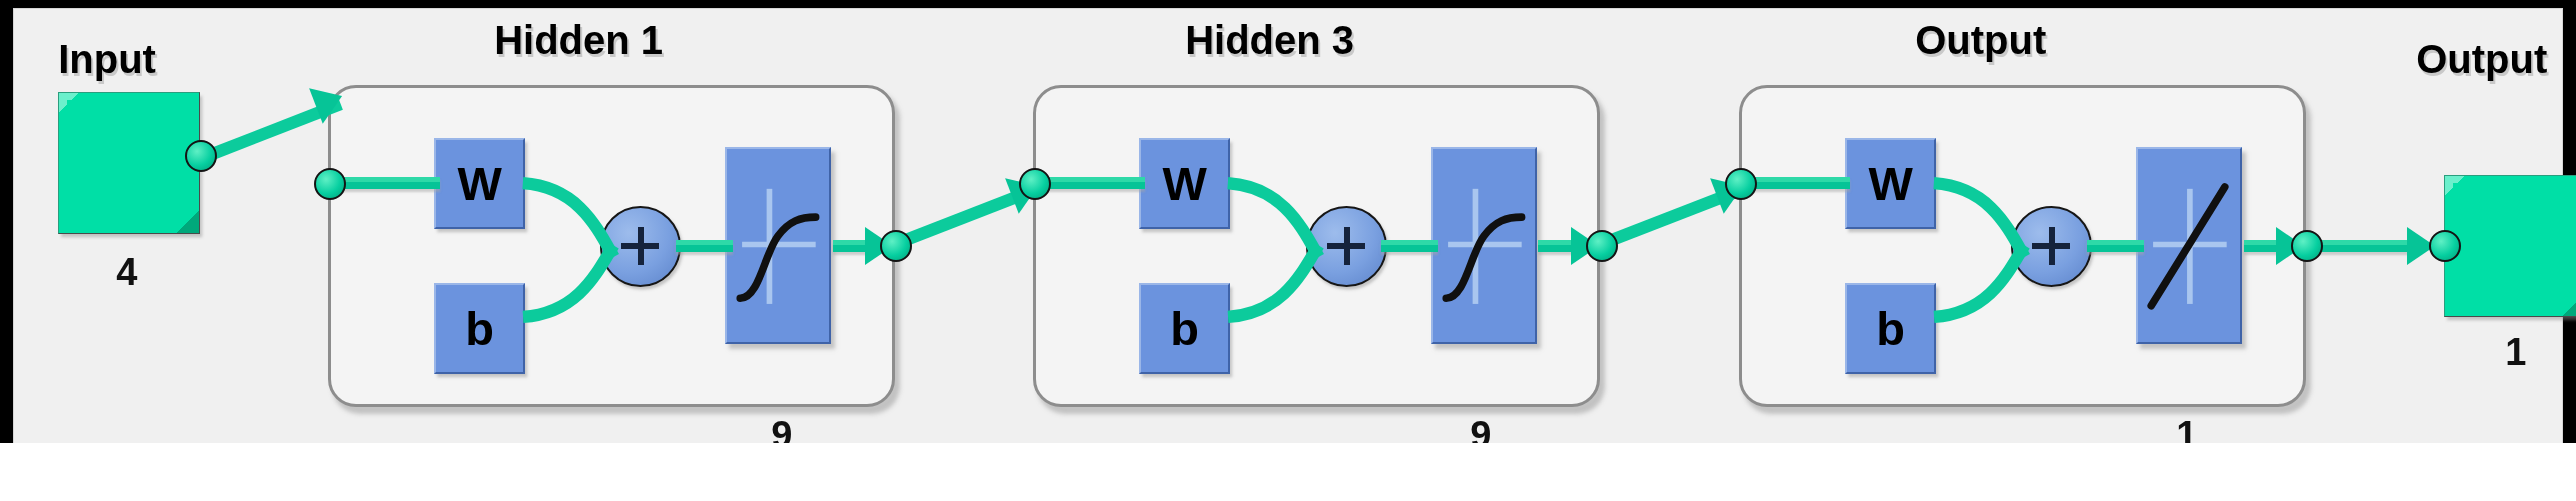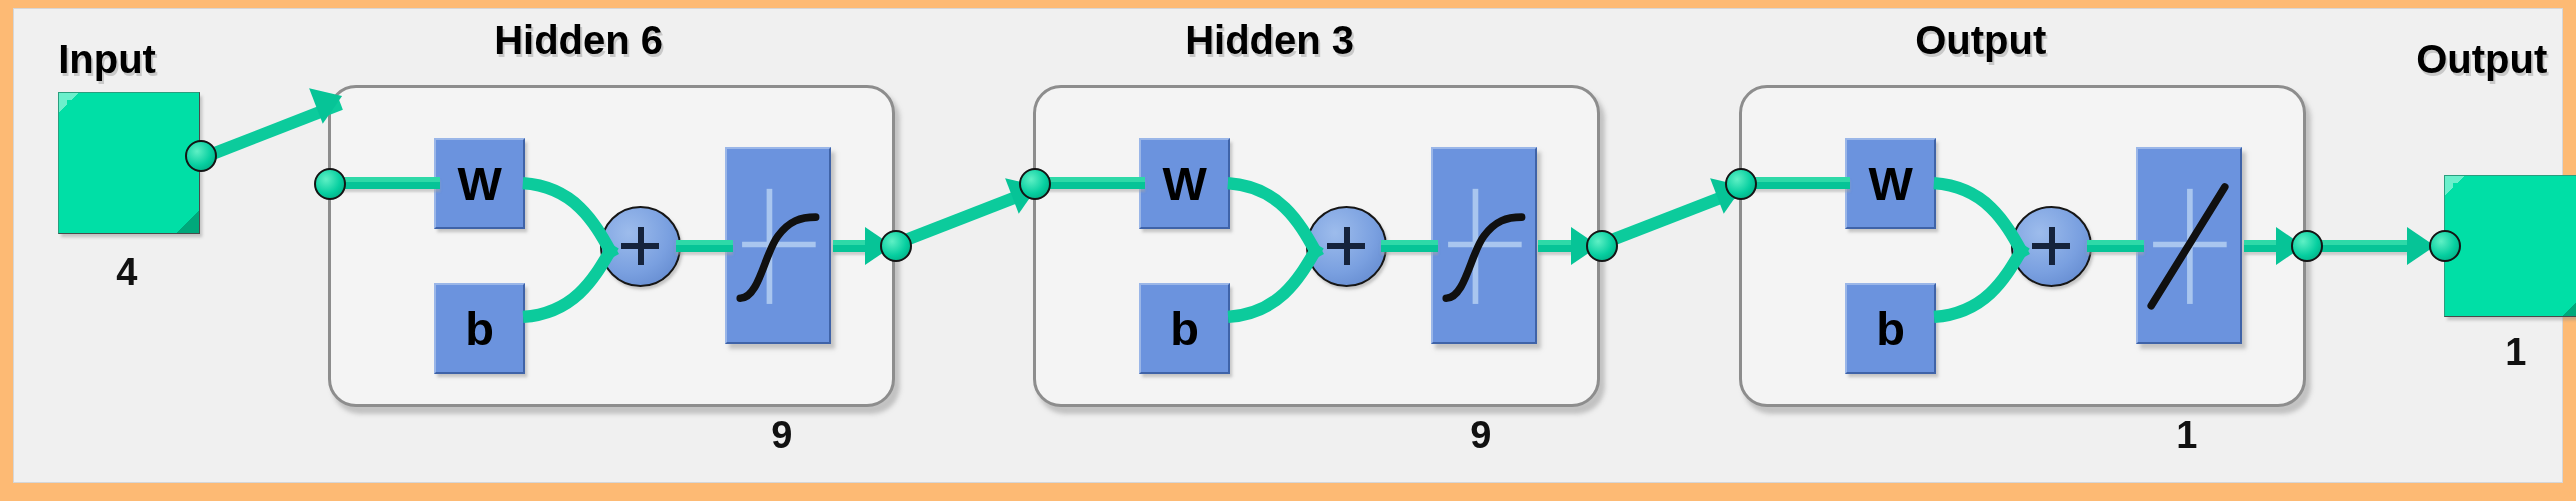--- a/index.html
+++ b/index.html
@@ -3,22 +3,22 @@
 <meta charset="utf-8">
 <style>
   html, body {
     margin: 0;
     padding: 0;
     background: #ffffff;
   }
   #canvas {
     position: relative;
     width: 2576px;
-    height: 501px;
-    background: #fdba74;
+    height: 443px;
+    background: #000000;
     font-family: "Liberation Sans", sans-serif;
     overflow: hidden;
   }
   
   #panel {
     position: absolute;
     left: 13.2px;
     top: 7.6px;
     width: 2550px;
     height: 475px;
@@ -175,21 +175,21 @@
     <div class="lbl lbl-top" style="left:44px; top:28px;">Input</div>
     <div class="io-box" style="left:44px; top:83px;"></div>
     <div class="num" style="left:102px; top:242px;">4</div>
     <div class="dot" style="left:171px; top:131px;"></div>
 
     <svg class="diag" style="left:185px; top:74px; width:170px; height:95px;" viewBox="0 0 180 100" width="170" height="95">
       <path d="M 6 78 L 150 22"></path>
     </svg>
     <div class="arrow" style="left:301px; top:73px; transform:rotate(-21deg);"></div>
 
-    <div class="lbl lbl-top" style="left:480px; top:9.5px;">Hidden 6</div>
+    <div class="lbl lbl-top" style="left:480px; top:9.5px;">Hidden 1</div>
     <div class="layer-box" style="left:314px; top:76px; width:567px; height:322px;"></div>
     <div class="num" style="left:757px; top:405px;">9</div>
 
     <div class="dot" style="left:300px; top:159px;"></div>
     <div class="wire" style="left:322px; top:168px; width:104px;"></div>
 
     <div class="wb-box" style="left:420px; top:129px;">
       <span>W</span>
     </div>
     <div class="wb-box" style="left:420px; top:274px;">

